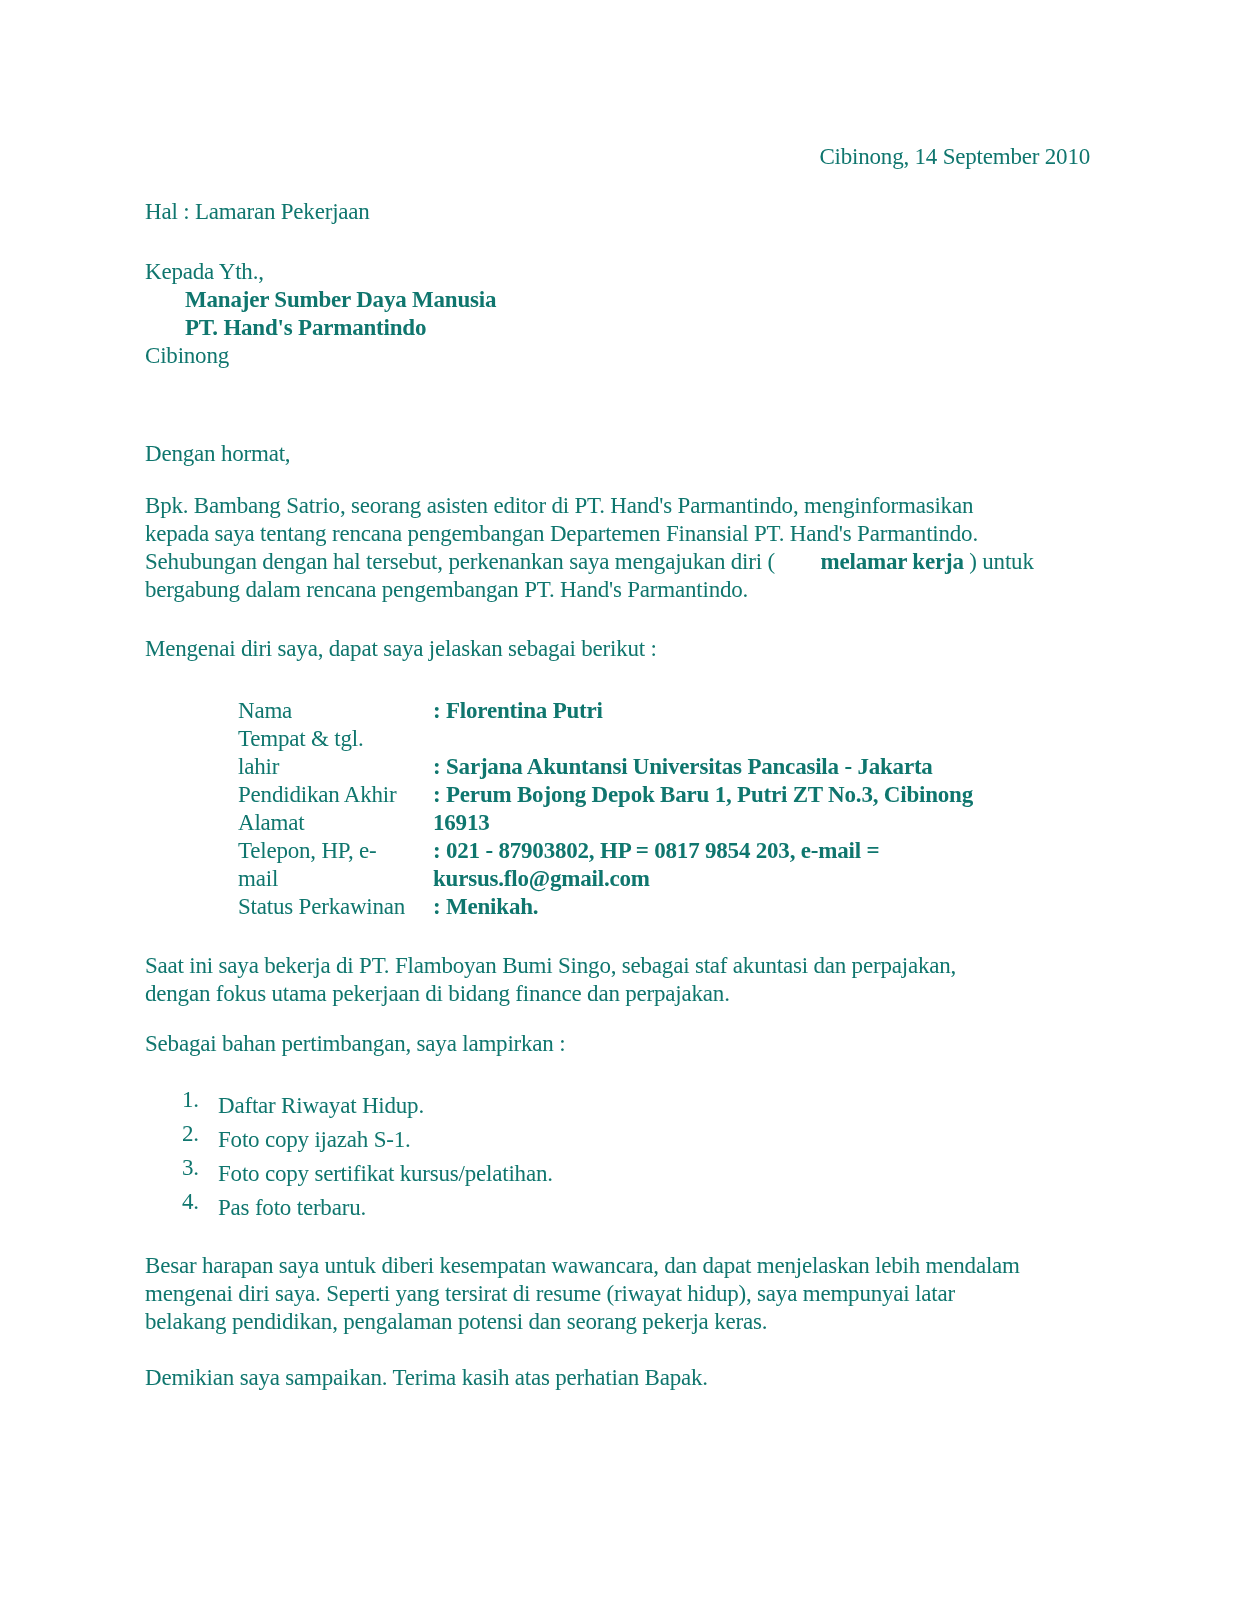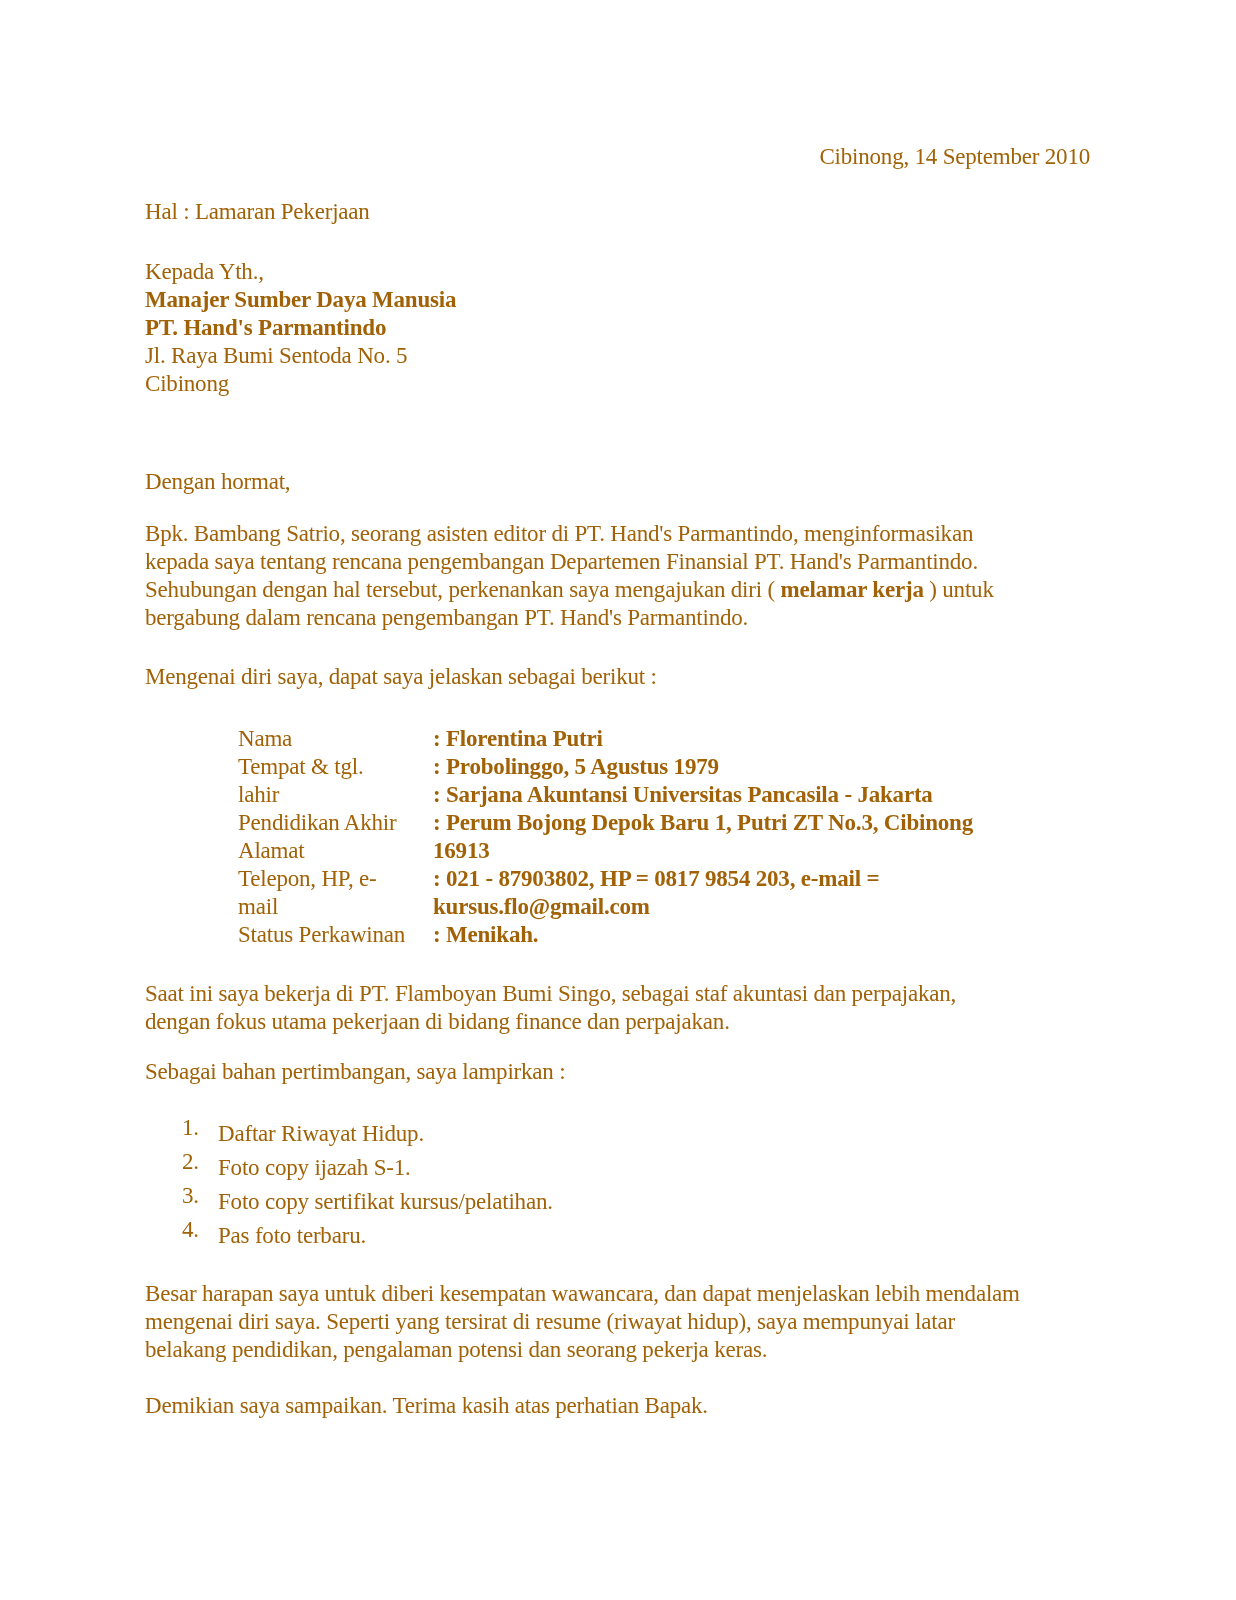--- a/index.html
+++ b/index.html
@@ -5,38 +5,39 @@
   html, body {
     margin: 0;
     padding: 0;
     background: #ffffff;
   }
   .page {
     position: relative;
     width: 1236px;
     height: 1600px;
     background: #ffffff;
-    color: #a16207;
+    color: #0f766e;
     font-family: "Liberation Serif", "DejaVu Serif", serif;
     font-size: 23px;
     line-height: 28px;
     letter-spacing: -0.2px;
     overflow: hidden;
   }
   .content {
     position: absolute;
     left: 145px;
     top: 143px;
     right: 40px;
   }
   .pre {
     white-space: pre-line;
   }
   .bold {
     font-weight: bold;
+    margin-left: 40px;
   }
   .date-line {
     text-align: right;
     padding-right: 106px;
   }
   .subject      { margin-top: 27px; }
   .recipient    { margin-top: 32px; }
   .greeting     { margin-top: 70px; }
   .intro        { margin-top: 24px; }
   .details-intro{ margin-top: 31px; }
@@ -60,41 +61,39 @@
   <div class="content">
 
     <div class="date-line">Cibinong, 14 September 2010</div>
 
     <div class="subject">Hal : Lamaran Pekerjaan</div>
 
     <div class="recipient">
       <div>Kepada Yth.,</div>
       <div class="bold">Manajer Sumber Daya Manusia</div>
       <div class="bold">PT. Hand's Parmantindo</div>
-      <div>Jl. Raya Bumi Sentoda No. 5</div>
       <div>Cibinong</div>
     </div>
 
     <div class="greeting">Dengan hormat,</div>
 
     <div class="intro pre"><span>Bpk. Bambang Satrio, seorang asisten editor di PT. Hand's Parmantindo, menginformasikan
 kepada saya tentang rencana pengembangan Departemen Finansial PT. Hand's Parmantindo.
 Sehubungan dengan hal tersebut, perkenankan saya mengajukan diri ( </span><span class="bold">melamar kerja</span><span> ) untuk
 bergabung dalam rencana pengembangan PT. Hand's Parmantindo.</span></div>
 
     <div class="details-intro">Mengenai diri saya, dapat saya jelaskan sebagai berikut :</div>
 
     <div class="biodata">
       <div class="biodata-row">
         <div class="biodata-label">Nama</div>
         <div class="biodata-value">: Florentina Putri</div>
       </div>
       <div class="biodata-row">
         <div class="biodata-label">Tempat &amp; tgl.</div>
-        <div class="biodata-value">: Probolinggo, 5 Agustus 1979</div>
       </div>
       <div class="biodata-row">
         <div class="biodata-label">lahir</div>
         <div class="biodata-value">: Sarjana Akuntansi Universitas Pancasila - Jakarta</div>
       </div>
       <div class="biodata-row">
         <div class="biodata-label">Pendidikan Akhir</div>
         <div class="biodata-value">: Perum Bojong Depok Baru 1, Putri ZT No.3, Cibinong</div>
       </div>
       <div class="biodata-row">

